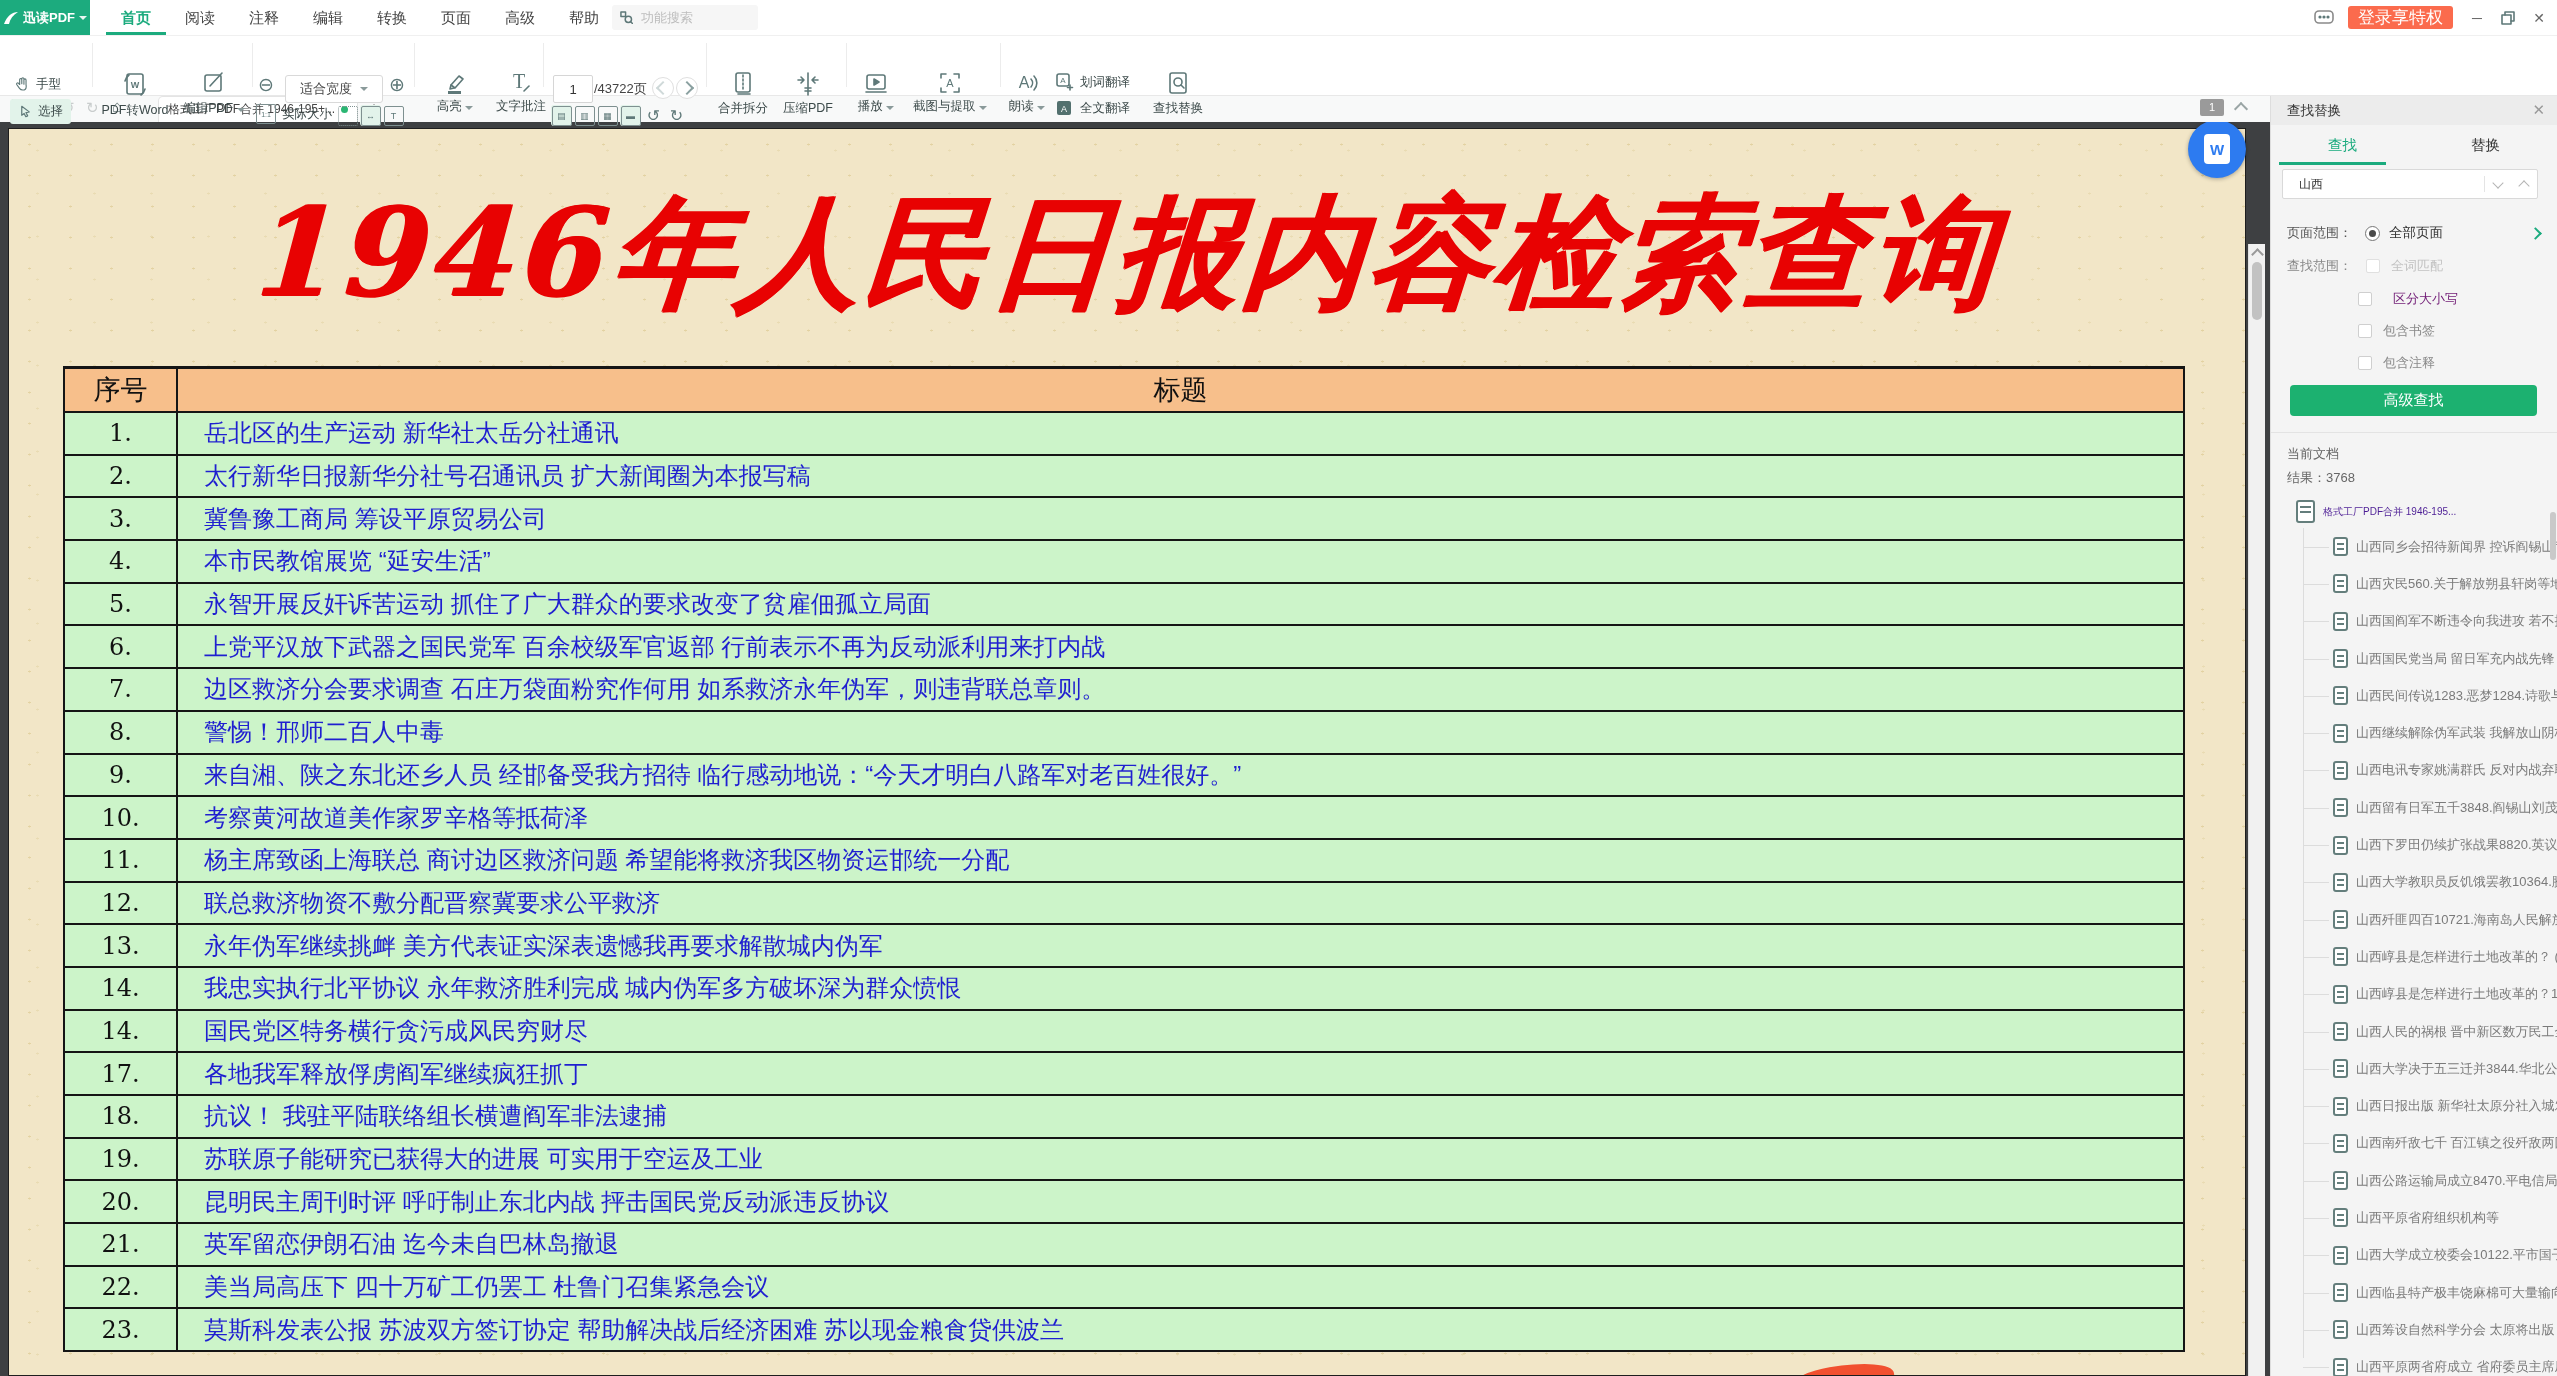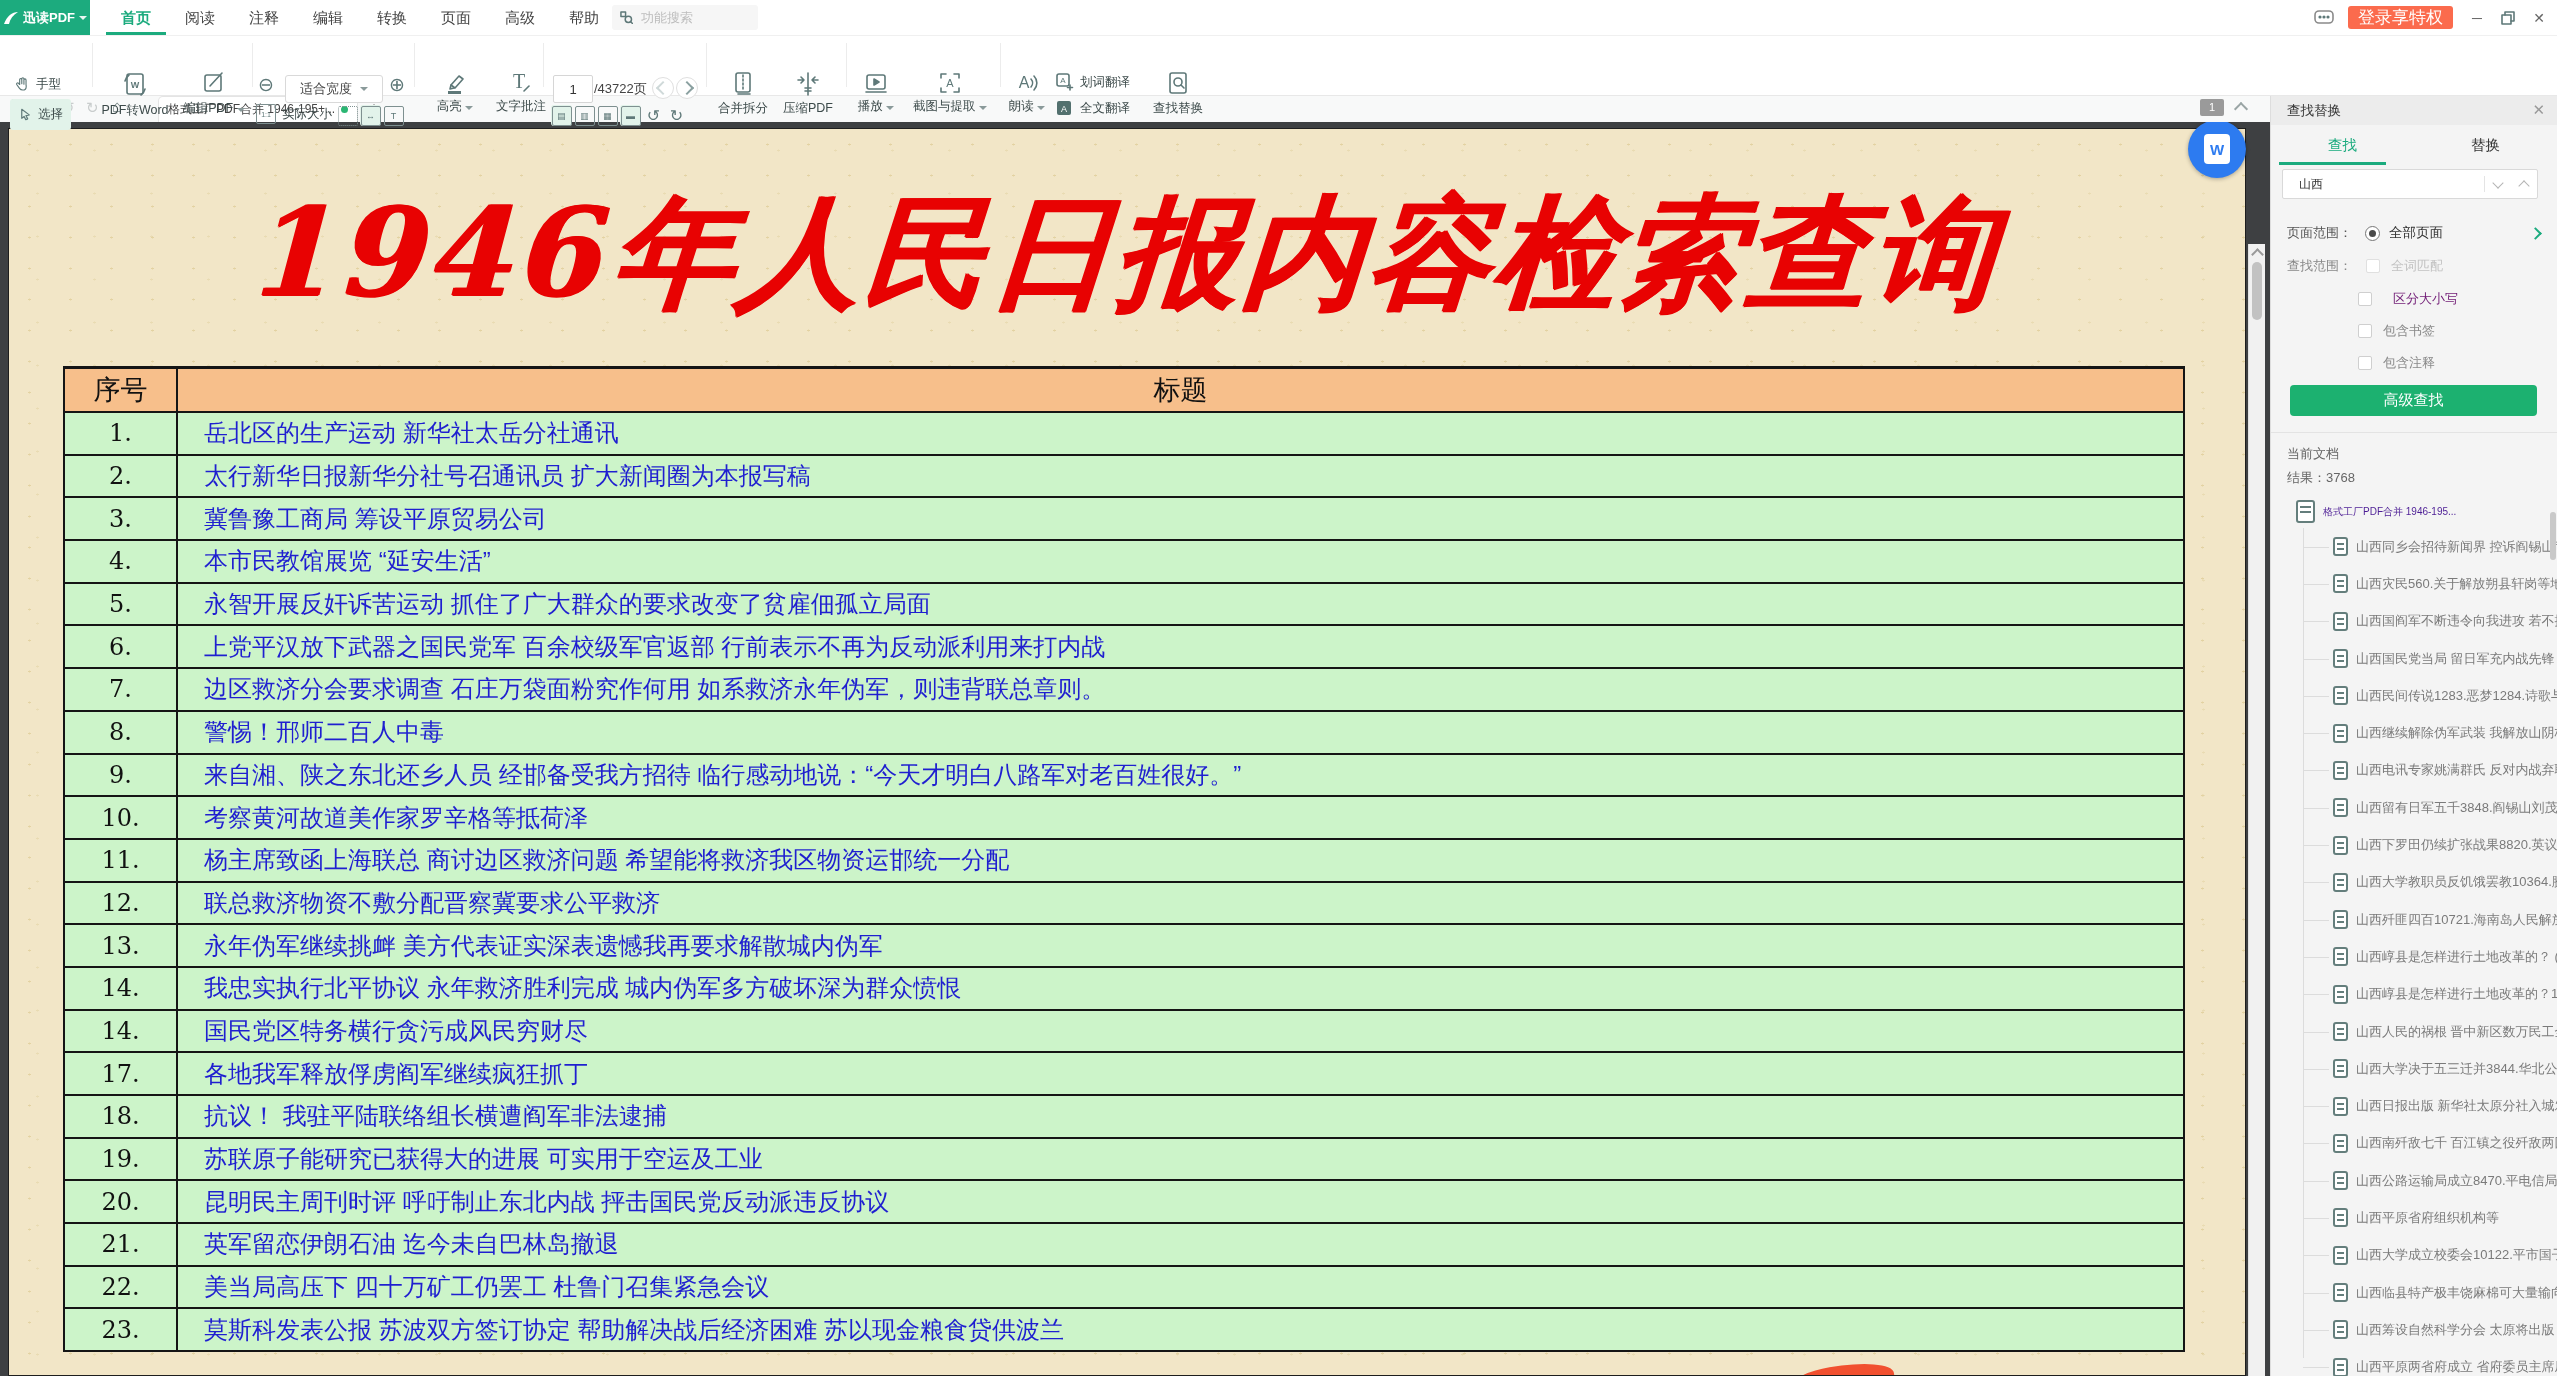--- a/index.html
+++ b/index.html
@@ -154,21 +154,21 @@
   </div>
 
   <div class="abs toolbar">
 
     <div class="tbtn" style="left:14px;top:37px;height:25px;">
       <svg width="17" height="17" viewBox="0 0 24 24" class="icon">
           <path d="M8 12V5a1.5 1.5 0 013 0v6M11 11V4a1.5 1.5 0 013 0v7M14 11.5V5.5a1.5 1.5 0 013 0V13M8 12l-1.8-2a1.6 1.6 0 00-2.4 2l4 5.5c1 1.4 2.4 2.3 4.6 2.3 3.6 0 4.8-2.2 4.8-4.8V13"></path>
         </svg>
       <span>手型</span>
     </div>
-    <div class="tbtn sel-green" style="left:10px;top:64px;height:31px;padding:0 8px;">
+    <div class="tbtn sel-green" style="left:10px;top:64px;height:25px;padding:0 8px;">
       <svg width="15" height="15" viewBox="0 0 20 20" class="icon">
           <path d="M5 3l10 7.5-4.4.9 2.3 4.4-2.5 1.2-2.2-4.4L5 15z"></path>
         </svg>
       <span>选择</span>
     </div>
     <div class="vdiv" style="left:92px;"></div>
 
     <div class="tbtn col" style="left:98px;top:36px;width:74px;">
       <svg width="26" height="28" viewBox="0 0 26 28" class="icon">
           <rect x="5" y="3" width="16" height="20" rx="2"></rect>

